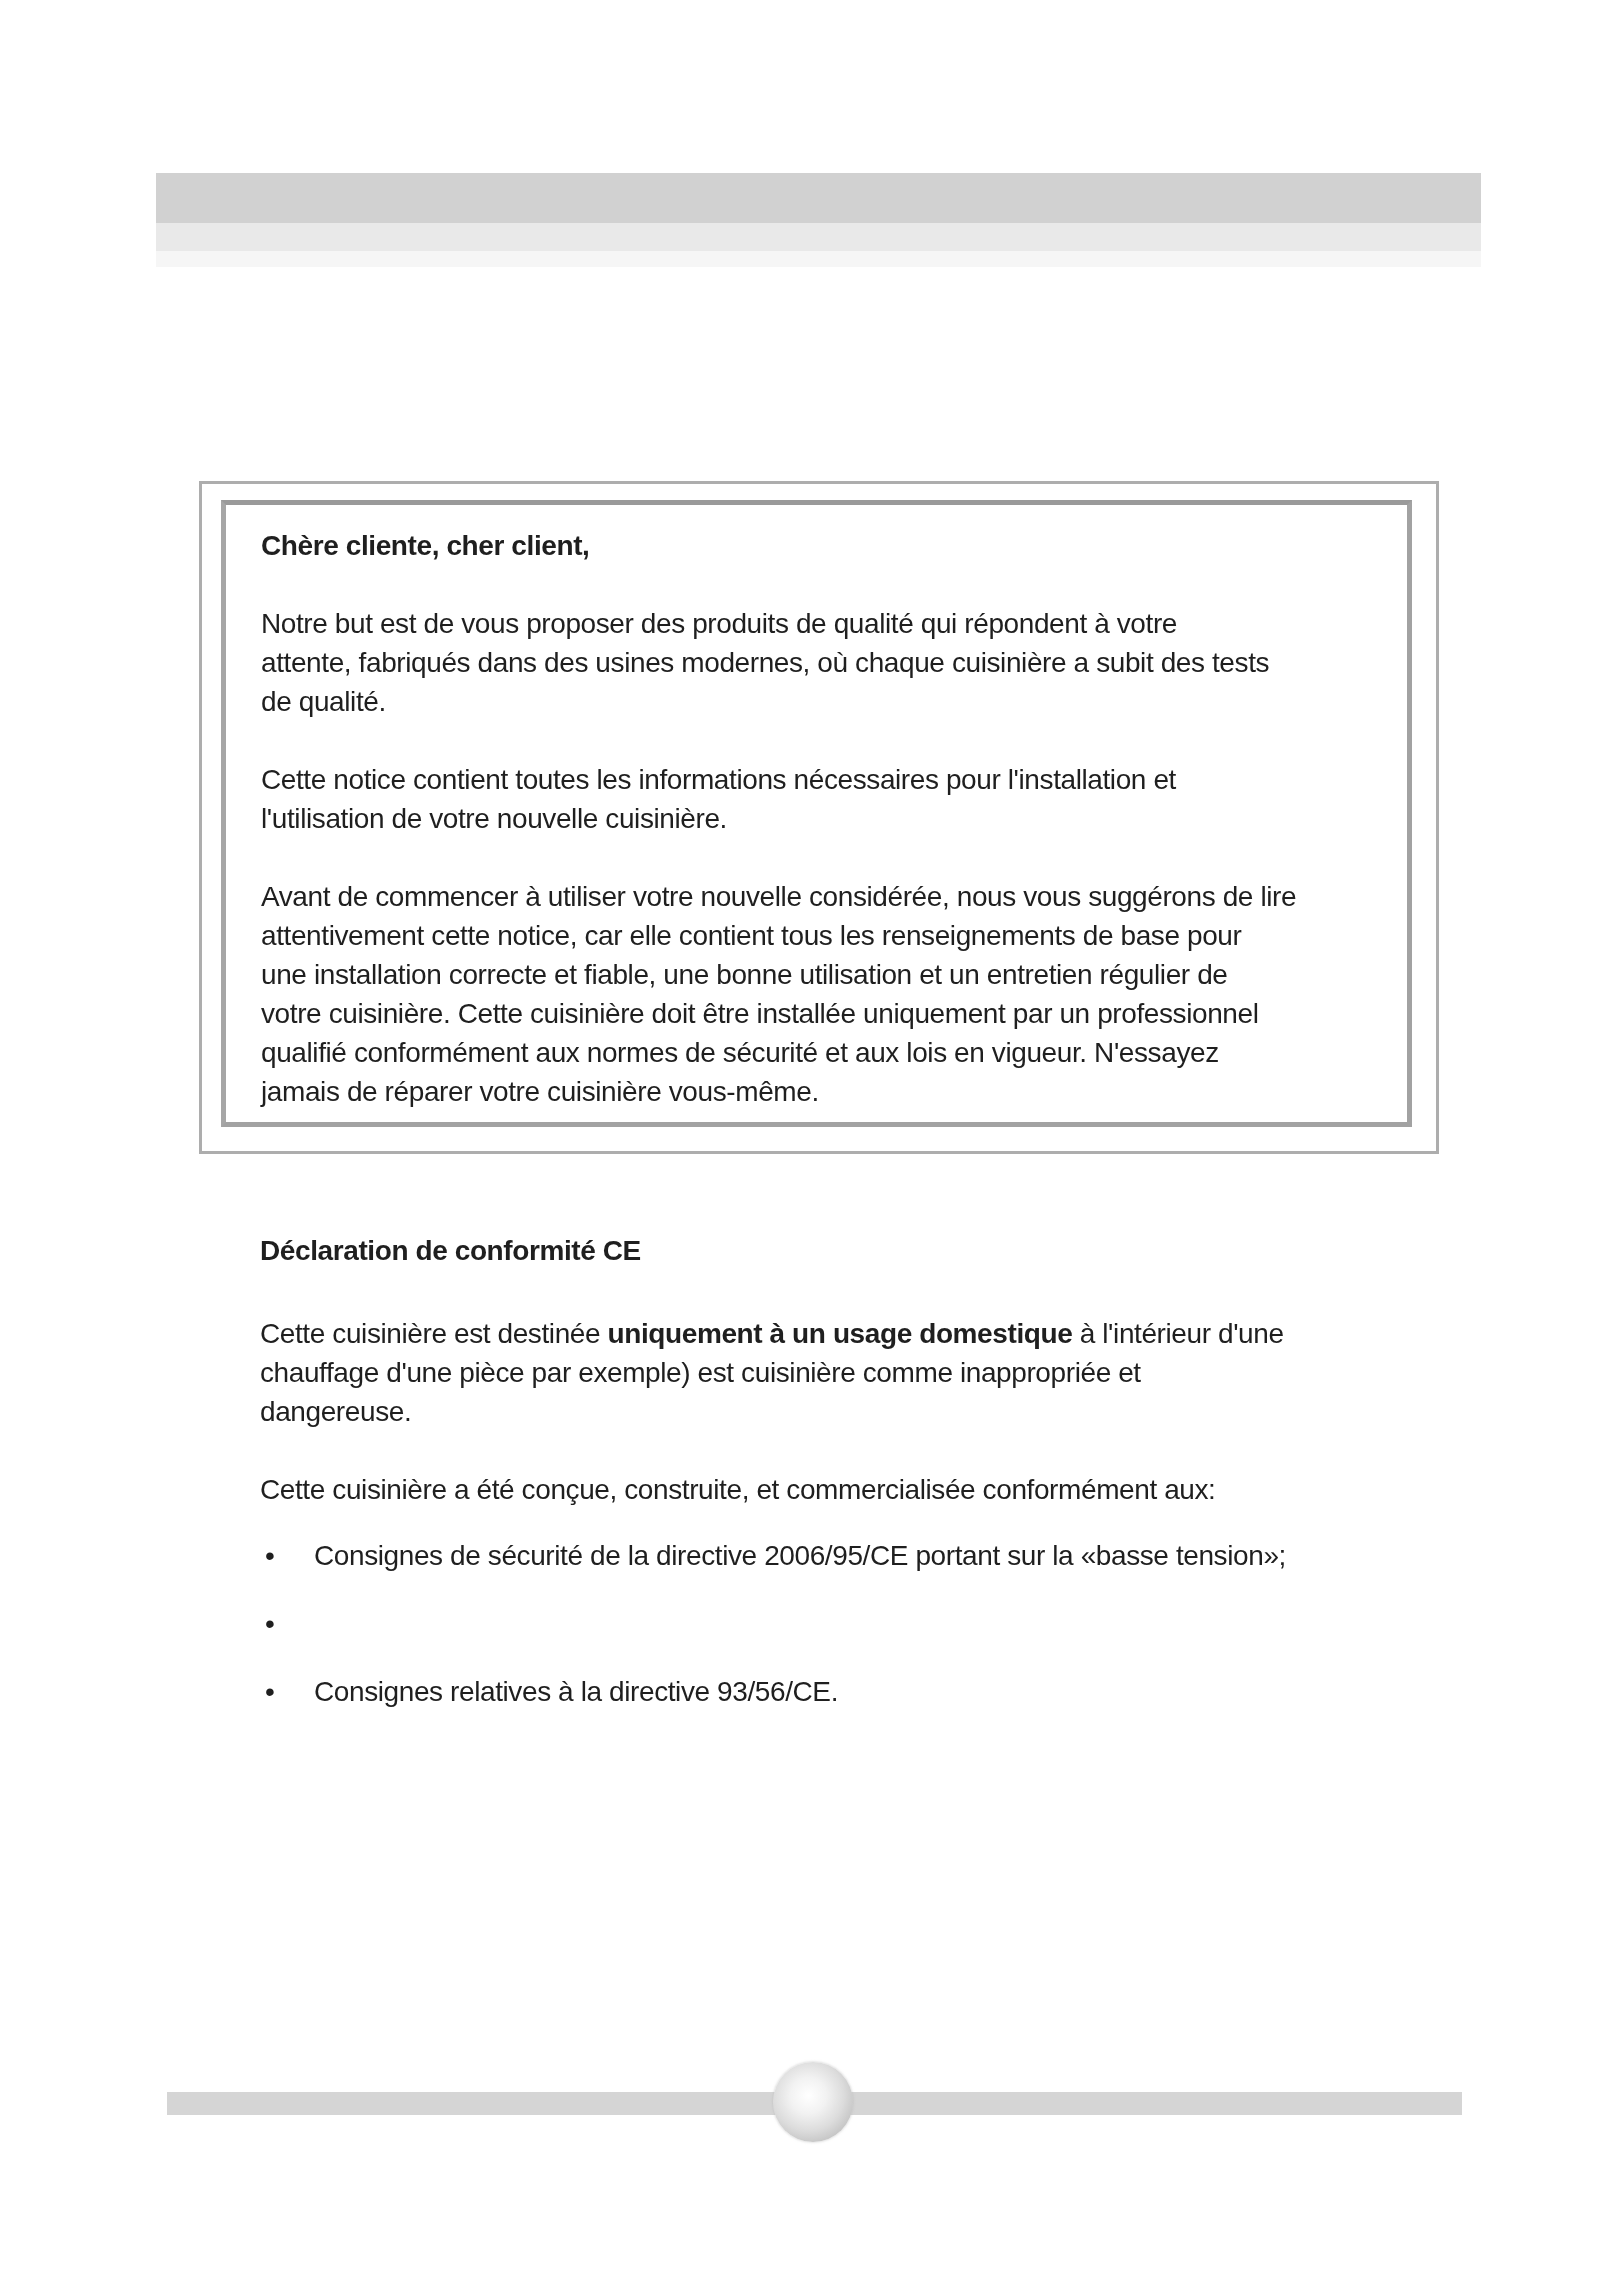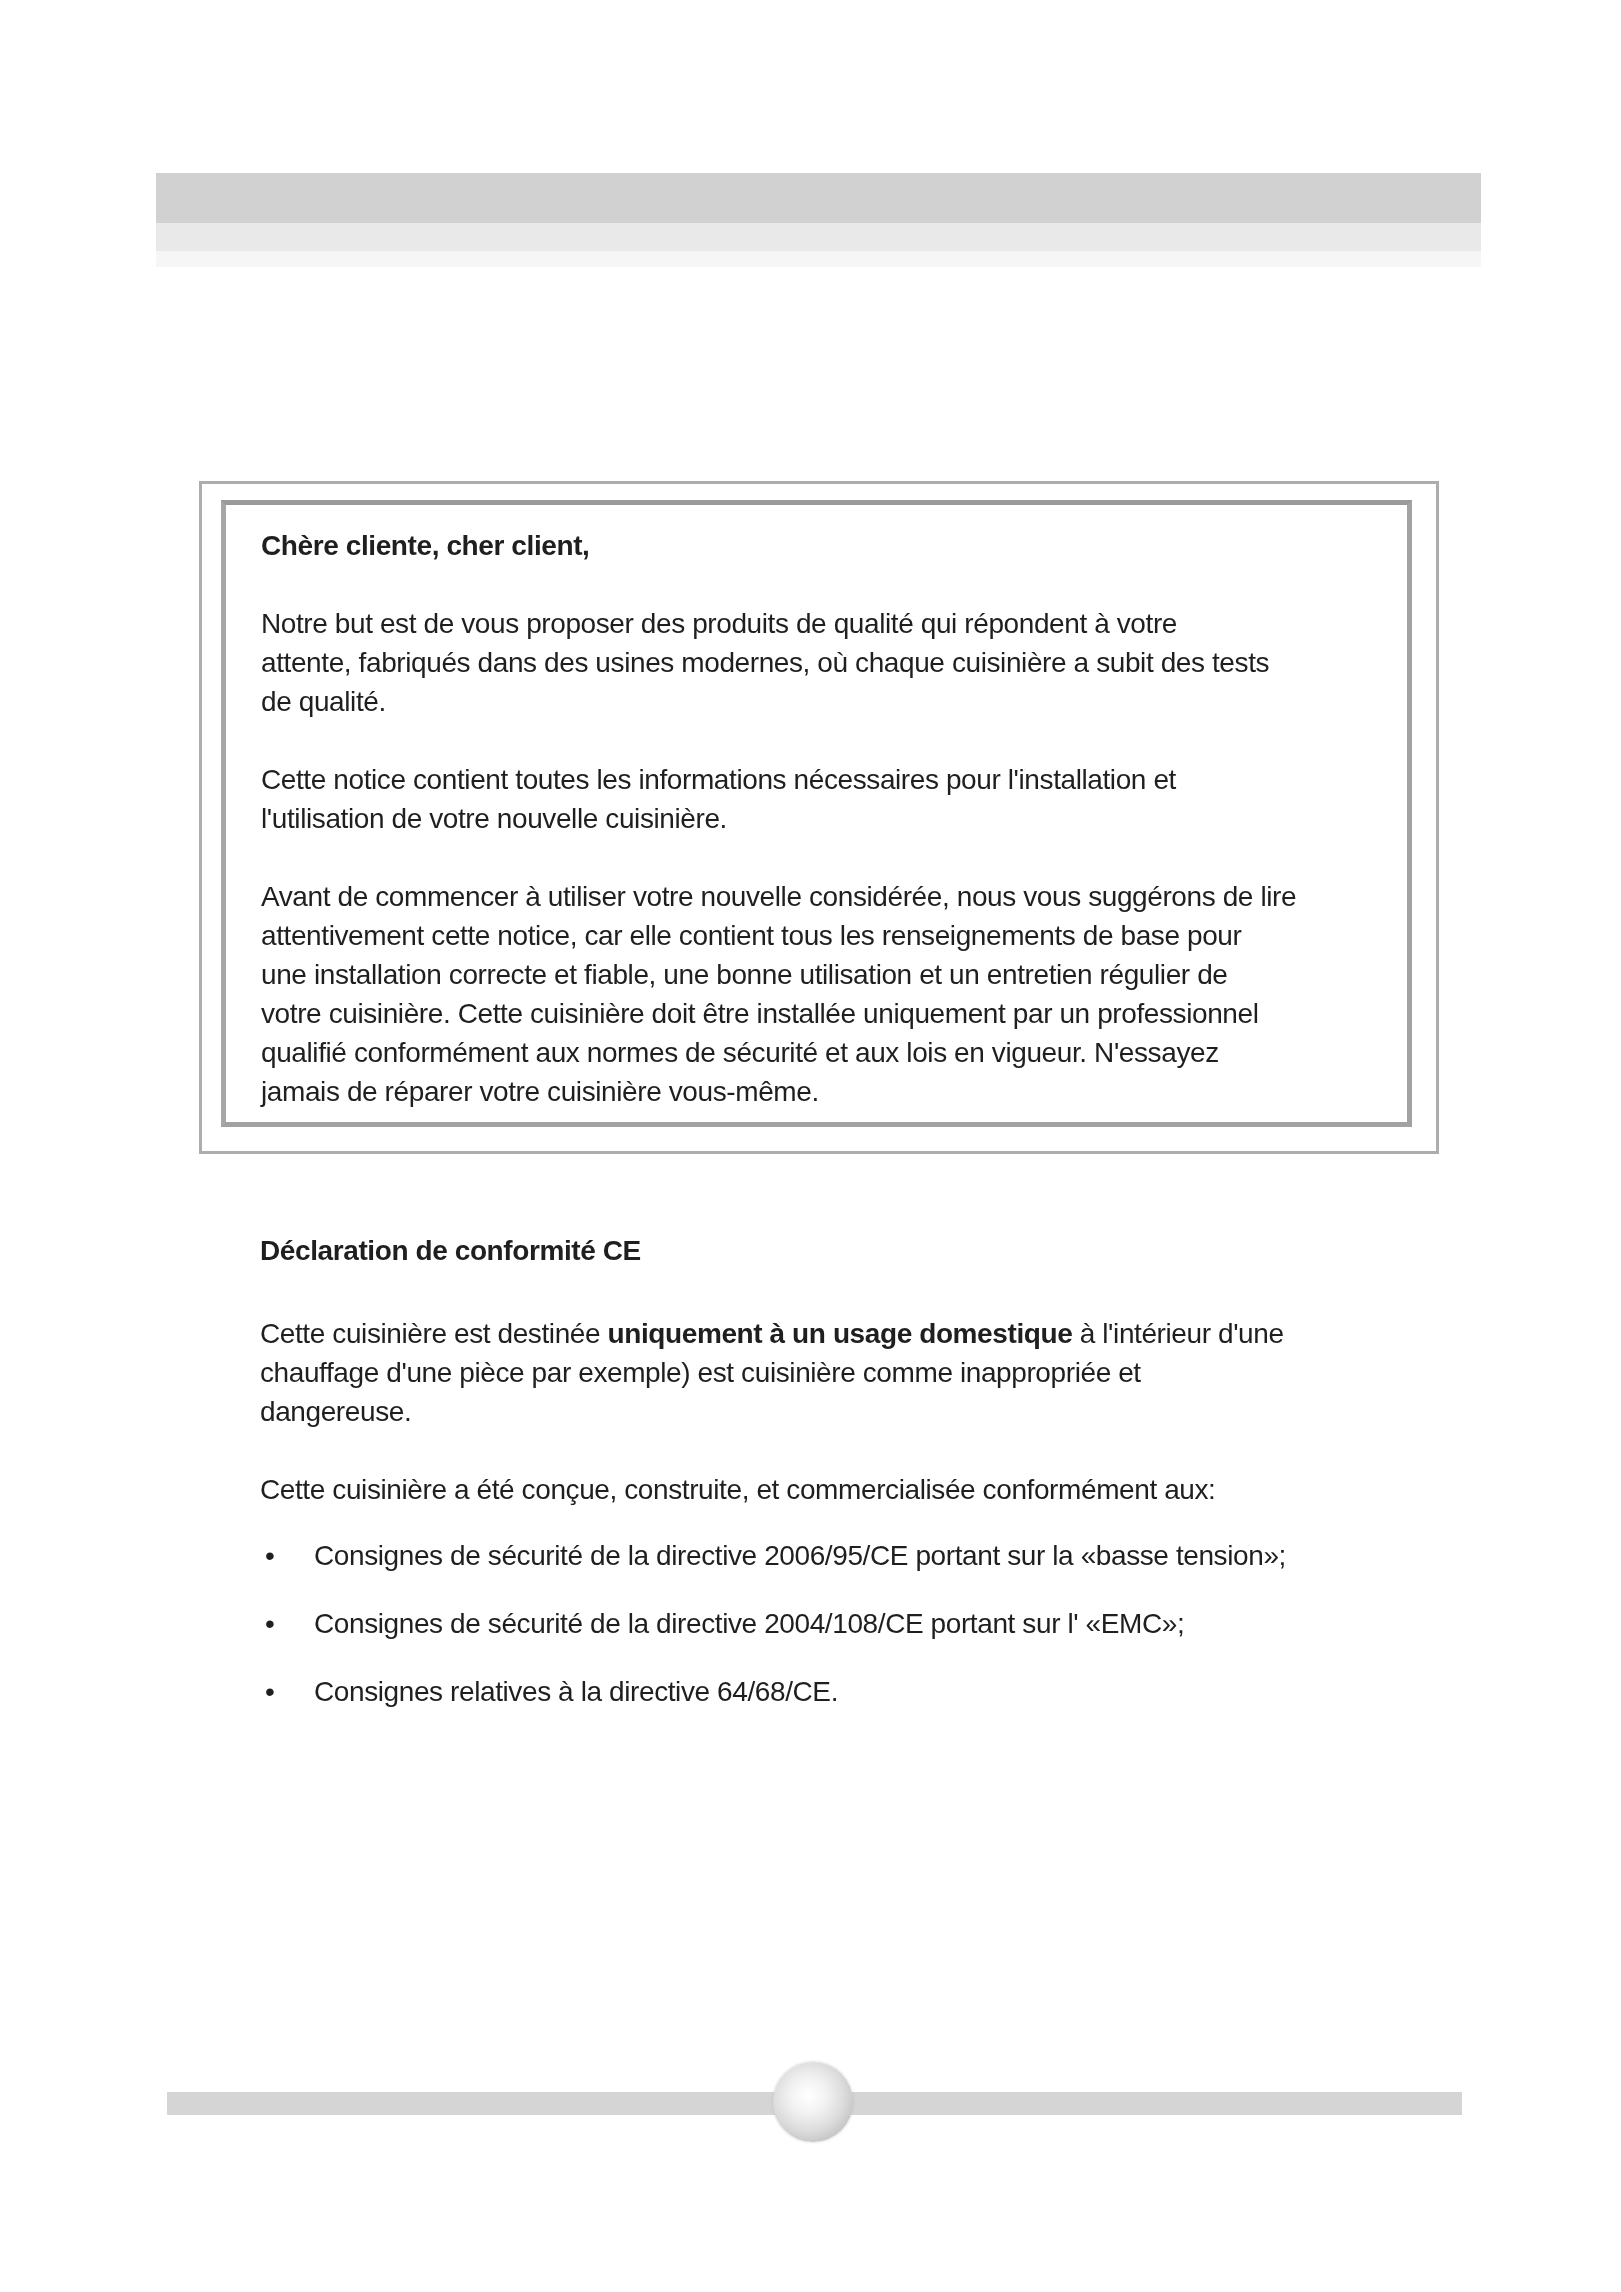--- a/index.html
+++ b/index.html
@@ -119,25 +119,24 @@
     </div>
 
     <div class="line gap28">Cette cuisinière a été conçue, construite, et commercialisée conformément aux:</div>
 
     <div class="bullet-row">
       <span class="bullet-dot line">•</span>
       <span class="line">Consignes de sécurité de la directive 2006/95/CE portant sur la «basse tension»;</span>
     </div>
     <div class="bullet-row">
       <span class="bullet-dot line">•</span>
-      <span class="line">Consignes de sécurité de la directive 2004/108/CE portant sur l' «EMC»;</span>
     </div>
     <div class="bullet-row">
       <span class="bullet-dot line">•</span>
-      <span class="line">Consignes relatives à la directive 64/68/CE.</span>
+      <span class="line">Consignes relatives à la directive 93/56/CE.</span>
     </div>
   </div>
 
   <div class="bottom-bar"></div>
   <div class="sphere"></div>
 
 </div>
 
 
 </body></html>

